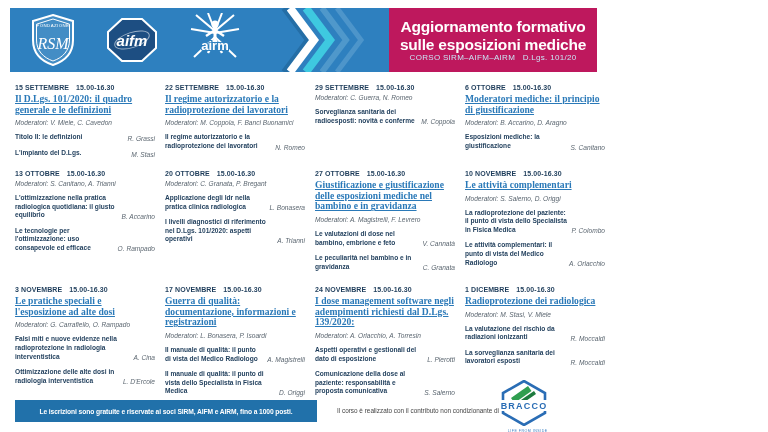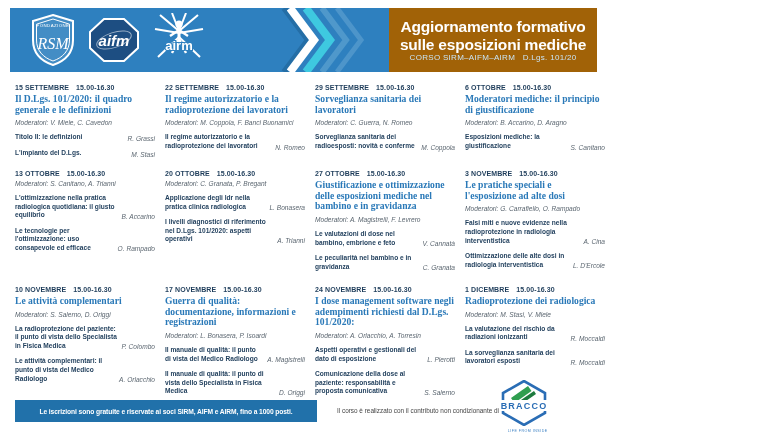--- a/index.html
+++ b/index.html
@@ -7,41 +7,41 @@
   body {
     background:#fff;
     font-family:"Liberation Sans", sans-serif;
     overflow:hidden;
     position:relative;
   }
   .page { position:absolute; inset:0; }
 
   
   .header { position:absolute; left:10px; top:8px; width:587px; height:64px; background:#2e80bf; }
-  .logos { position:absolute; left:20px; top:0; height:64px; display:flex; align-items:center; gap:12px; }
+  .logos { position:absolute; left:20px; top:0; height:64px; display:flex; align-items:center; gap:30px; }
   .chevrons { position:absolute; left:270px; top:0; }
   .title-box {
-    position:absolute; right:0; top:0; width:208px; height:64px; background:#a16207;
+    position:absolute; right:0; top:0; width:208px; height:64px; background:#be185d;
     display:flex; flex-direction:column; align-items:center; justify-content:center; color:#fff;
   }
   .title-box .t1, .title-box .t2 { font-size:15.5px; font-weight:bold; line-height:1.1; letter-spacing:-0.2px; }
   .title-box .sub { margin-top:0; font-size:8px; color:#c9e4f5; letter-spacing:0.3px; white-space:pre; }
 
   
   .grid {
     position:absolute; left:15px; top:84px;
     display:grid; grid-template-columns:repeat(4,140px); column-gap:10px;
     grid-template-rows:86px 116px auto;
   }
   .card { overflow:visible; }
   .date-line { font-size:7px; font-weight:bold; color:#1d3c5a; margin-bottom:3px; letter-spacing:0.1px; }
   .date-line .time { margin-left:7px; }
   .s-title {
     font-family:"Liberation Serif", serif;
-    font-size:9.6px; font-weight:bold; color:#2a79b8; line-height:1.12; margin-bottom:4px;
+    font-size:9.6px; font-weight:bold; color:#2a79b8; line-height:1.12; margin-bottom:4px;text-decoration:underline;
   }
   .mods { font-size:6.6px; font-style:italic; color:#5b6670; margin-bottom:7px; }
   .talk { display:flex; justify-content:space-between; align-items:flex-end; margin-bottom:7px; }
   .t-title { font-size:6.6px; font-weight:bold; color:#1d3c5a; line-height:1.3; padding-right:4px; }
   .t-speaker { font-size:6.6px; font-style:italic; color:#5b6670; white-space:nowrap; }
 
   
   .reg-bar {
     position:absolute; left:15px; top:400px; width:302px; height:22px; background:#2171aa;
     color:#fff; display:flex; align-items:center; justify-content:center;
@@ -132,21 +132,20 @@
       <div class="talk">
         <span class="t-title">Il regime autorizzatorio e la radioprotezione dei lavoratori</span>
         <span class="t-speaker">N. Romeo</span>
       </div>
     </div>
 
     <div class="card">
       <div class="date-line">
         <span>29 SETTEMBRE</span><span class="time">15.00-16.30</span>
       </div>
-      <h3 class="s-title">Sorveglianza sanitaria dei lavoratori</h3>
       <div class="mods">Moderatori: C. Guerra, N. Romeo</div>
       <div class="talk">
         <span class="t-title">Sorveglianza sanitaria dei radioesposti: novità e conferme</span>
         <span class="t-speaker">M. Coppola</span>
       </div>
     </div>
 
     <div class="card">
       <div class="date-line">
         <span>6 OTTOBRE</span><span class="time">15.00-16.30</span>
@@ -186,85 +185,85 @@
       <div class="talk">
         <span class="t-title">I livelli diagnostici di riferimento nel D.Lgs. 101/2020: aspetti operativi</span>
         <span class="t-speaker">A. Trianni</span>
       </div>
     </div>
 
     <div class="card">
       <div class="date-line">
         <span>27 OTTOBRE</span><span class="time">15.00-16.30</span>
       </div>
-      <h3 class="s-title">Giustificazione e ottimizzazione delle esposizioni mediche nel bambino e in gravidanza</h3>
+      <h3 class="s-title">Giustificazione e giustificazione delle esposizioni mediche nel bambino e in gravidanza</h3>
       <div class="mods">Moderatori: A. Magistrelli, F. Levrero</div>
       <div class="talk">
         <span class="t-title">Le valutazioni di dose nel bambino, embrione e feto</span>
         <span class="t-speaker">V. Cannatà</span>
       </div>
       <div class="talk">
         <span class="t-title">Le peculiarità nel bambino e in gravidanza</span>
         <span class="t-speaker">C. Granata</span>
       </div>
     </div>
 
     <div class="card">
       <div class="date-line">
+        <span>10 NOVEMBRE</span><span class="time">15.00-16.30</span>
+      </div>
+      <h3 class="s-title">Le attività complementari</h3>
+      <div class="mods">Moderatori: S. Salerno, D. Origgi</div>
+      <div class="talk">
+        <span class="t-title">La radioprotezione del paziente: il punto di vista dello Specialista in Fisica Medica</span>
+        <span class="t-speaker">P. Colombo</span>
+      </div>
+      <div class="talk">
+        <span class="t-title">Le attività complementari: il punto di vista del Medico Radiologo</span>
+        <span class="t-speaker">A. Orlacchio</span>
+      </div>
+    </div>
+
+    <div class="card">
+      <div class="date-line">
         <span>3 NOVEMBRE</span><span class="time">15.00-16.30</span>
       </div>
       <h3 class="s-title">Le pratiche speciali e l'esposizione ad alte dosi</h3>
       <div class="mods">Moderatori: G. Carrafiello, O. Rampado</div>
       <div class="talk">
         <span class="t-title">Falsi miti e nuove evidenze nella radioprotezione in radiologia interventistica</span>
         <span class="t-speaker">A. Cina</span>
       </div>
       <div class="talk">
         <span class="t-title">Ottimizzazione delle alte dosi in radiologia interventistica</span>
         <span class="t-speaker">L. D'Ercole</span>
       </div>
     </div>
 
     <div class="card">
       <div class="date-line">
-        <span>10 NOVEMBRE</span><span class="time">15.00-16.30</span>
-      </div>
-      <h3 class="s-title">Le attività complementari</h3>
-      <div class="mods">Moderatori: S. Salerno, D. Origgi</div>
-      <div class="talk">
-        <span class="t-title">La radioprotezione del paziente: il punto di vista dello Specialista in Fisica Medica</span>
-        <span class="t-speaker">P. Colombo</span>
-      </div>
-      <div class="talk">
-        <span class="t-title">Le attività complementari: il punto di vista del Medico Radiologo</span>
-        <span class="t-speaker">A. Orlacchio</span>
-      </div>
-    </div>
-
-    <div class="card">
-      <div class="date-line">
         <span>17 NOVEMBRE</span><span class="time">15.00-16.30</span>
       </div>
       <h3 class="s-title">Guerra di qualità: documentazione, informazioni e registrazioni</h3>
       <div class="mods">Moderatori: L. Bonasera, P. Isoardi</div>
       <div class="talk">
         <span class="t-title">Il manuale di qualità: il punto di vista del Medico Radiologo</span>
         <span class="t-speaker">A. Magistrelli</span>
       </div>
       <div class="talk">
         <span class="t-title">Il manuale di qualità: il punto di vista dello Specialista in Fisica Medica</span>
         <span class="t-speaker">D. Origgi</span>
       </div>
     </div>
 
     <div class="card">
       <div class="date-line">
         <span>24 NOVEMBRE</span><span class="time">15.00-16.30</span>
       </div>
-      <h3 class="s-title">I dose management software negli adempimenti richiesti dal D.Lgs. 101/2020:</h3>
+      <h3 class="s-title">I dose management software negli adempimenti richiesti dal D.Lgs. 139/2020:</h3>
       <div class="mods">Moderatori: A. Orlacchio, A. Torresin</div>
       <div class="talk">
         <span class="t-title">Aspetti operativi e gestionali del dato di esposizione</span>
         <span class="t-speaker">L. Pierotti</span>
       </div>
       <div class="talk">
         <span class="t-title">Comunicazione della dose al paziente: responsabilità e proposta comunicativa</span>
         <span class="t-speaker">S. Salerno</span>
       </div>
     </div>

